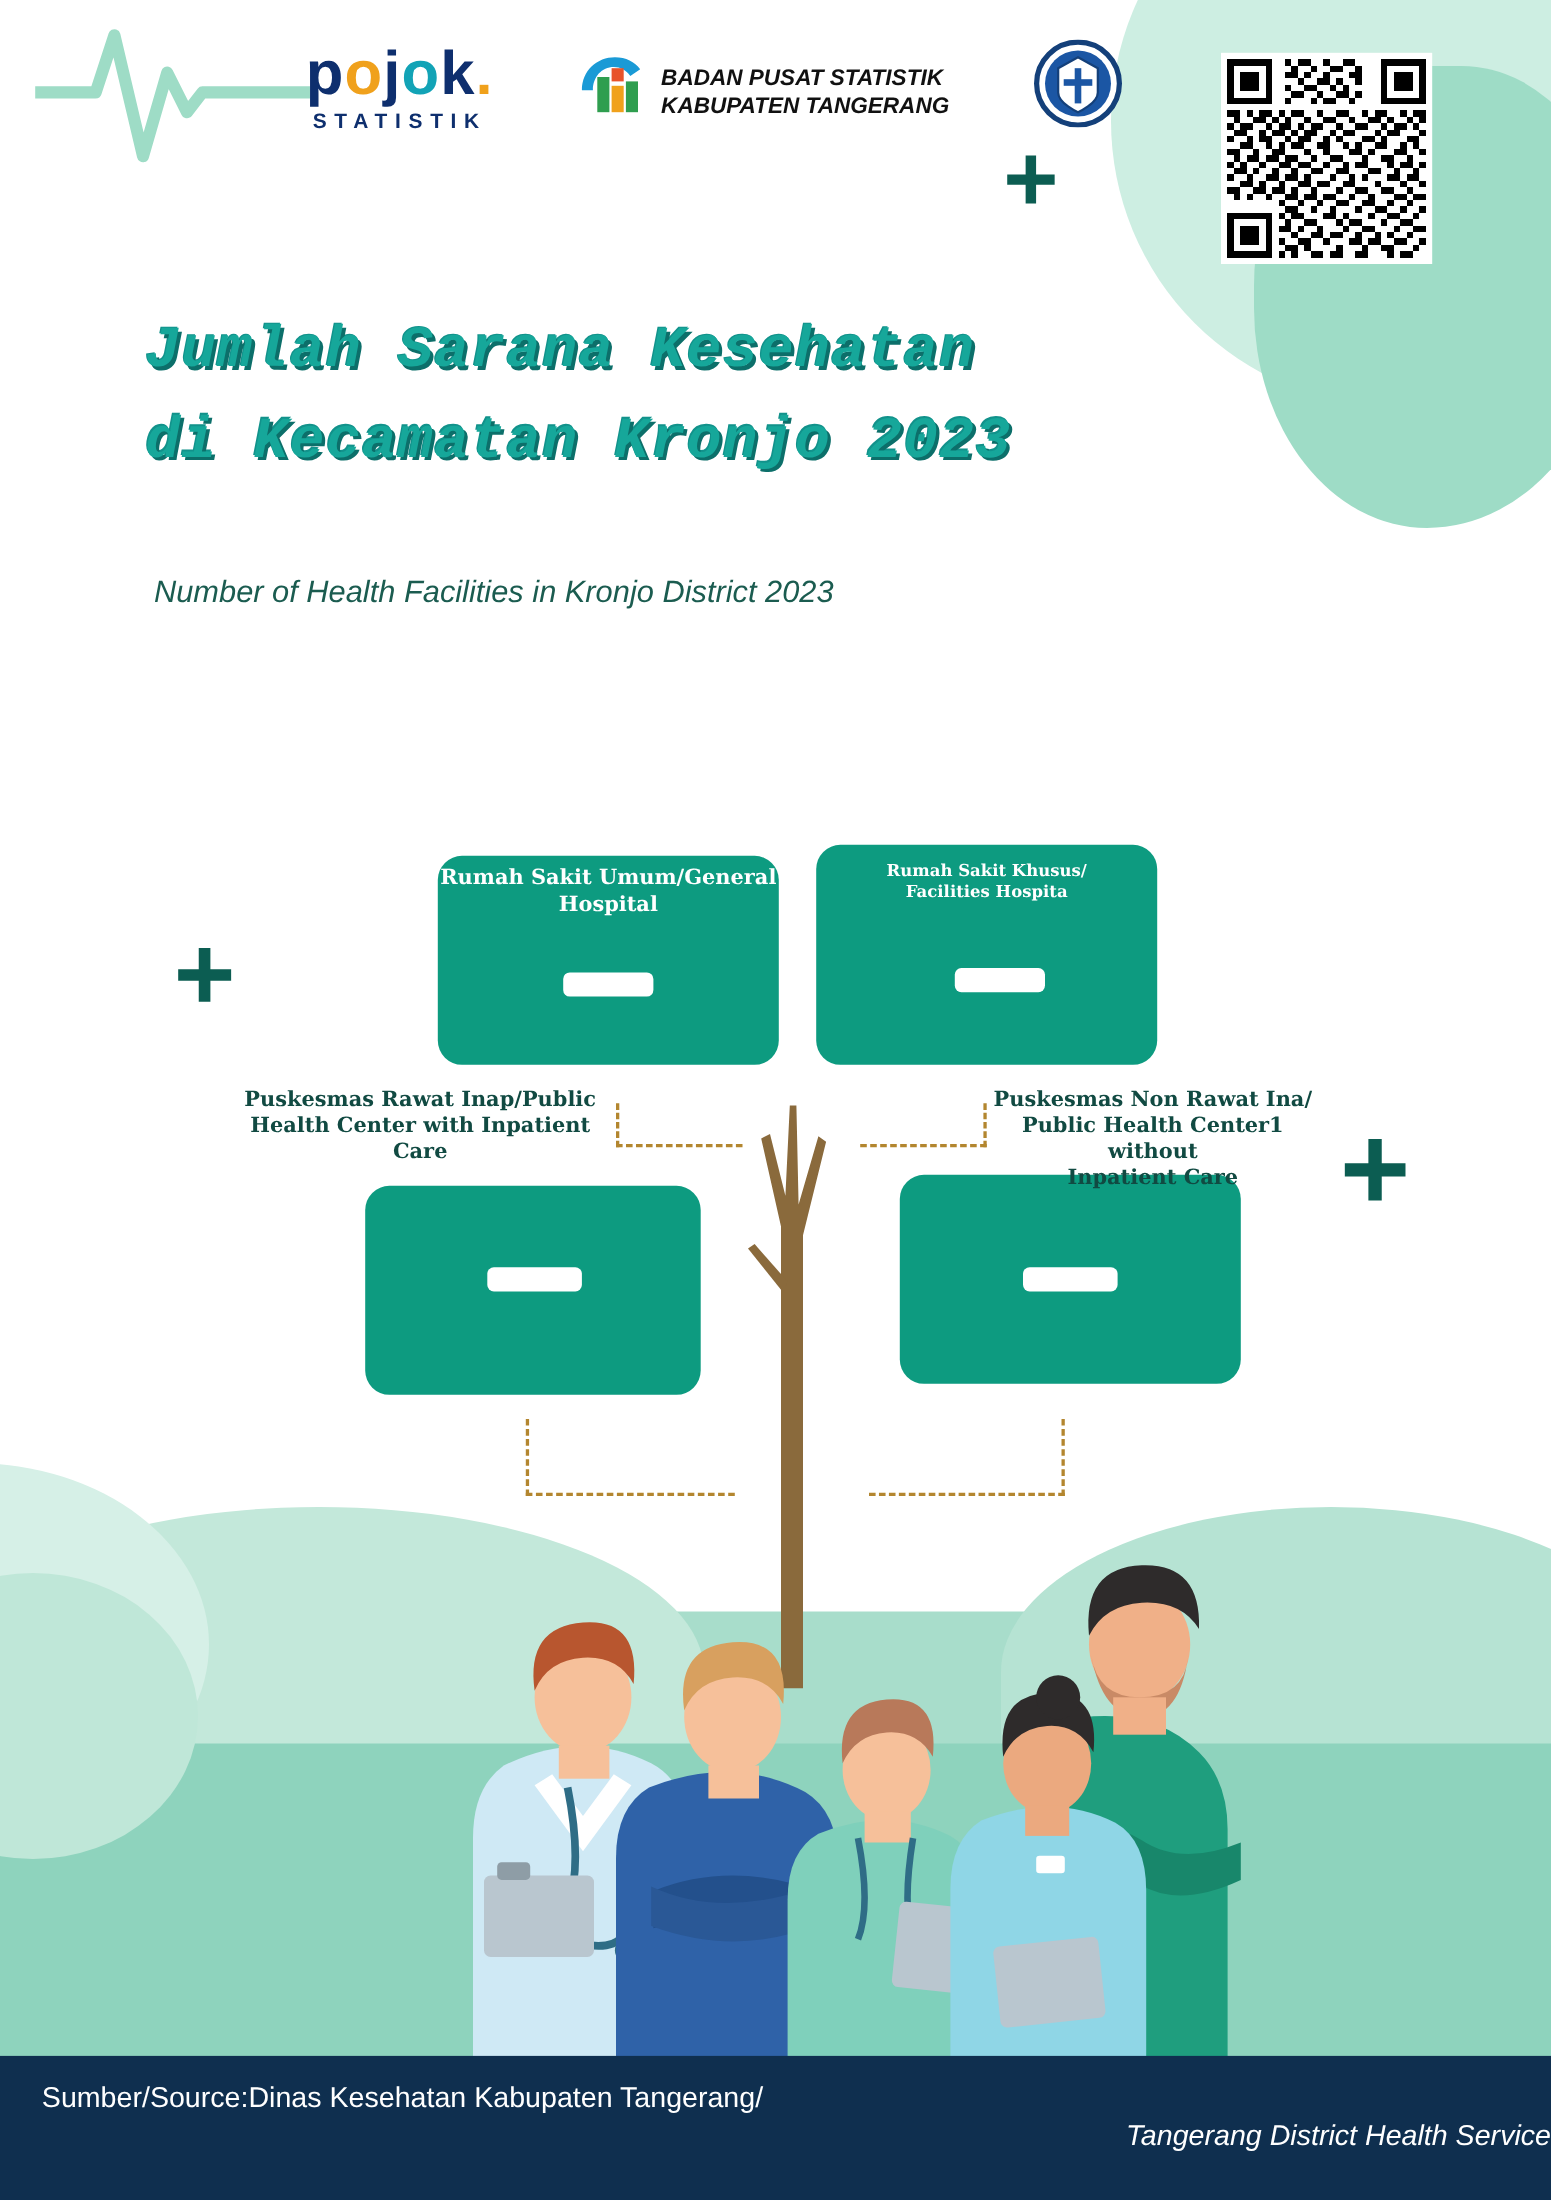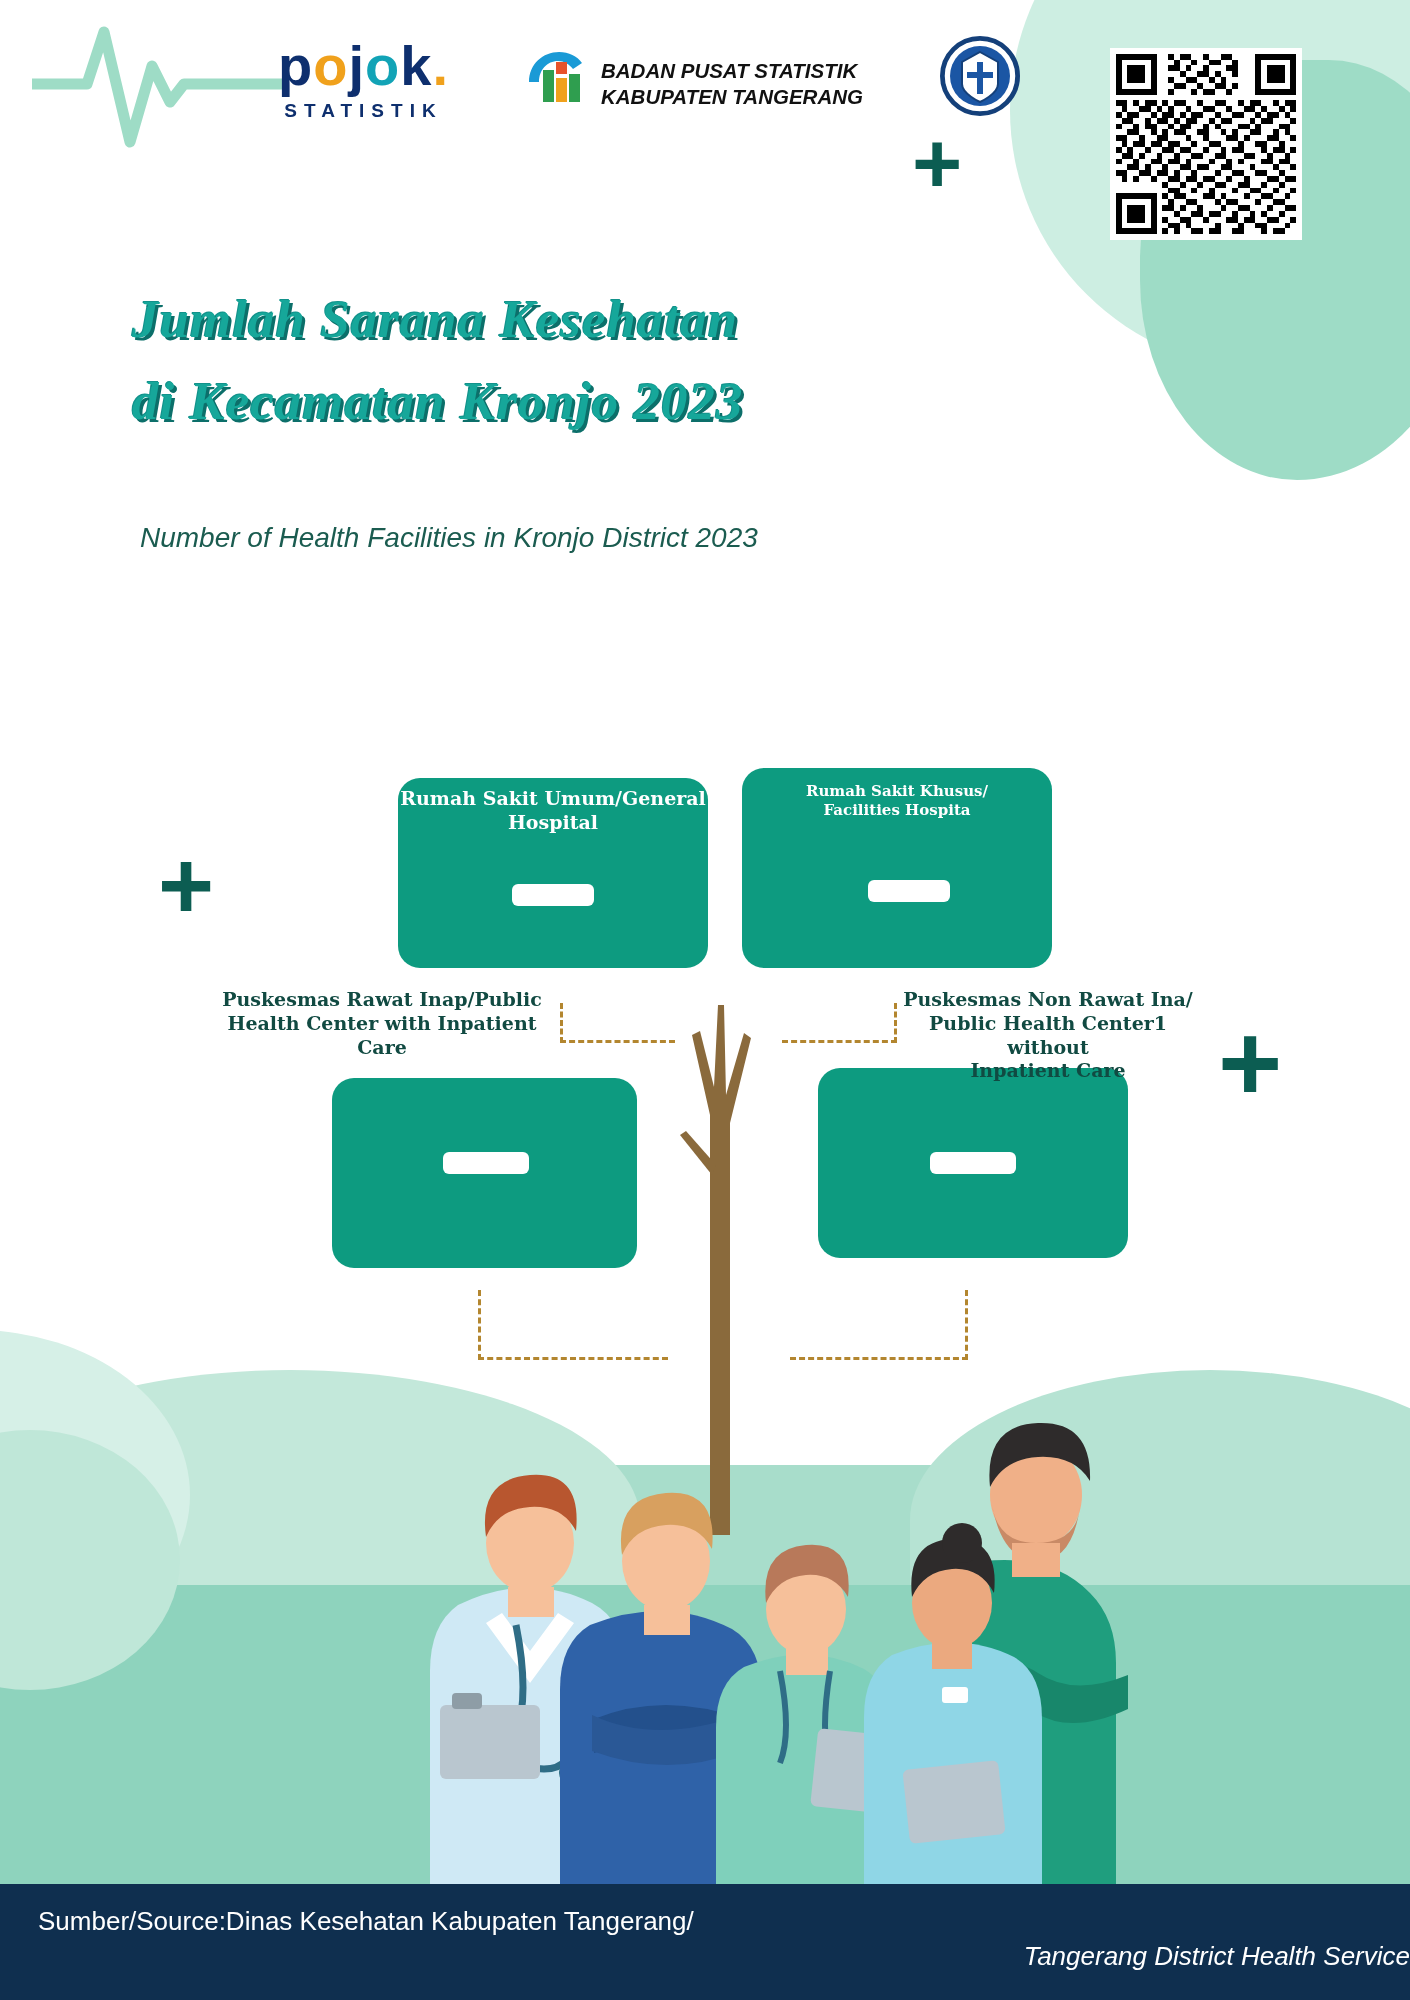--- a/index.html
+++ b/index.html
@@ -68,21 +68,21 @@
   .qr svg { display:block; }
 
   .plus { position:absolute; color:#0f6b5c; font-weight:bold; line-height:1; }
   .plus-top { left:912px; top:120px; font-size:86px; color:#0c5d52; }
   .plus-left { left:158px; top:838px; font-size:96px; color:#0c5d52; }
   .plus-right { left:1218px; top:1008px; font-size:110px; color:#0c5d52; }
 
   
   .title {
     position:absolute; left:132px; top:278px; width:900px;
-    font-family:Liberation Serif, serif;
+    font-family:Liberation Mono, monospace;
     font-style:italic; font-weight:bold;
     font-size:53px; line-height:1.55;
     color:#16a79a;
     letter-spacing:1px;
     text-shadow:3px 3px 0 #0c6f6a, -1px -1px 0 #12928b;
   }
   .subtitle {
     position:absolute; left:140px; top:522px; width:900px;
     font-size:28px; font-style:italic; color:#1b5c50;
   }
@@ -134,21 +134,21 @@
   .d1 { left:560px; top:1003px; width:115px; height:40px; border-left:3px dashed #b3862f; border-bottom:3px dashed #b3862f; }
   .d2 { left:782px; top:1003px; width:115px; height:40px; border-right:3px dashed #b3862f; border-bottom:3px dashed #b3862f; }
   .d3 { left:478px; top:1290px; width:190px; height:70px; border-left:3px dashed #b3862f; border-bottom:3px dashed #b3862f; }
   .d4 { left:790px; top:1290px; width:178px; height:70px; border-right:3px dashed #b3862f; border-bottom:3px dashed #b3862f; }
 
   
   .people { position:absolute; left:200px; bottom:115px; width:1010px; height:510px; }
 
   
   .footer {
-    position:absolute; left:0; right:0; bottom:0; height:116px;
+    position:absolute; left:0; right:0; bottom:0; height:131px;
     background:#0f2f4f; color:#ffffff;
     padding:20px 0 0 38px;
   }
   .footer .l1 { font-size:26px; line-height:1.35; }
   .footer .l2 { font-size:26px; font-style:italic; line-height:1.35;text-align:right; }
 </style>
 </head>
 <body>
 
 <div class="blob blob-tr-light"></div>

